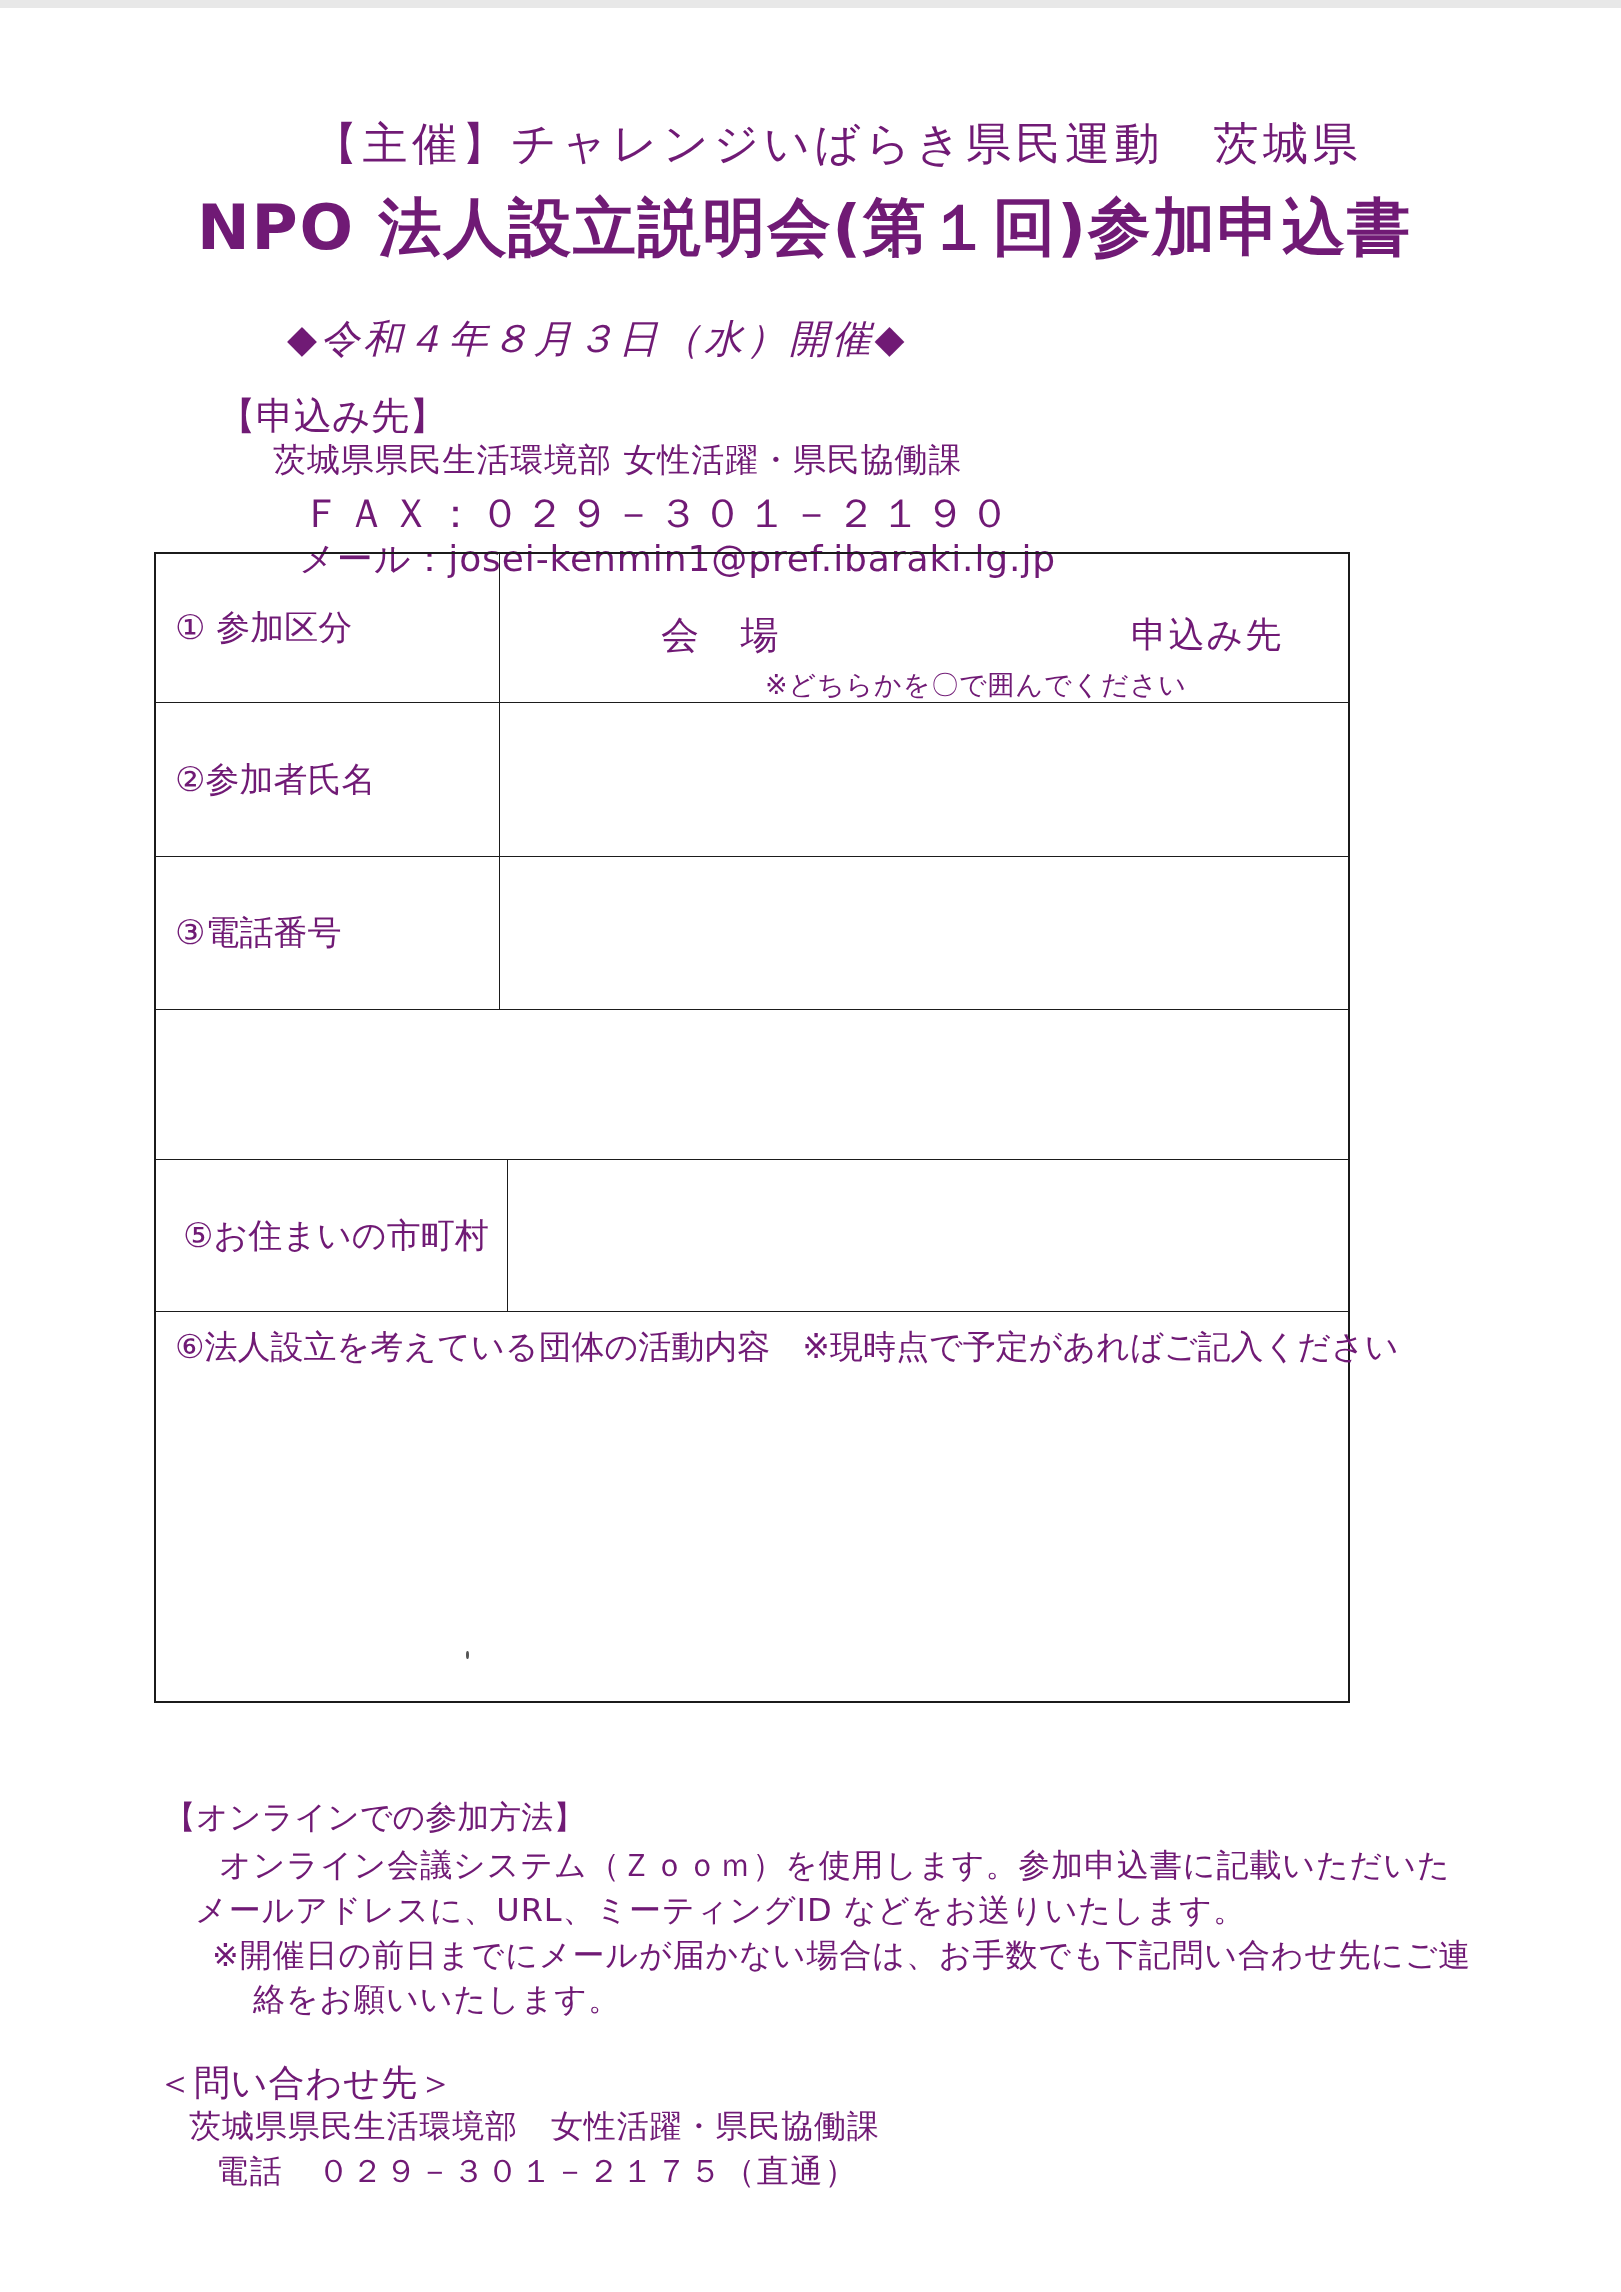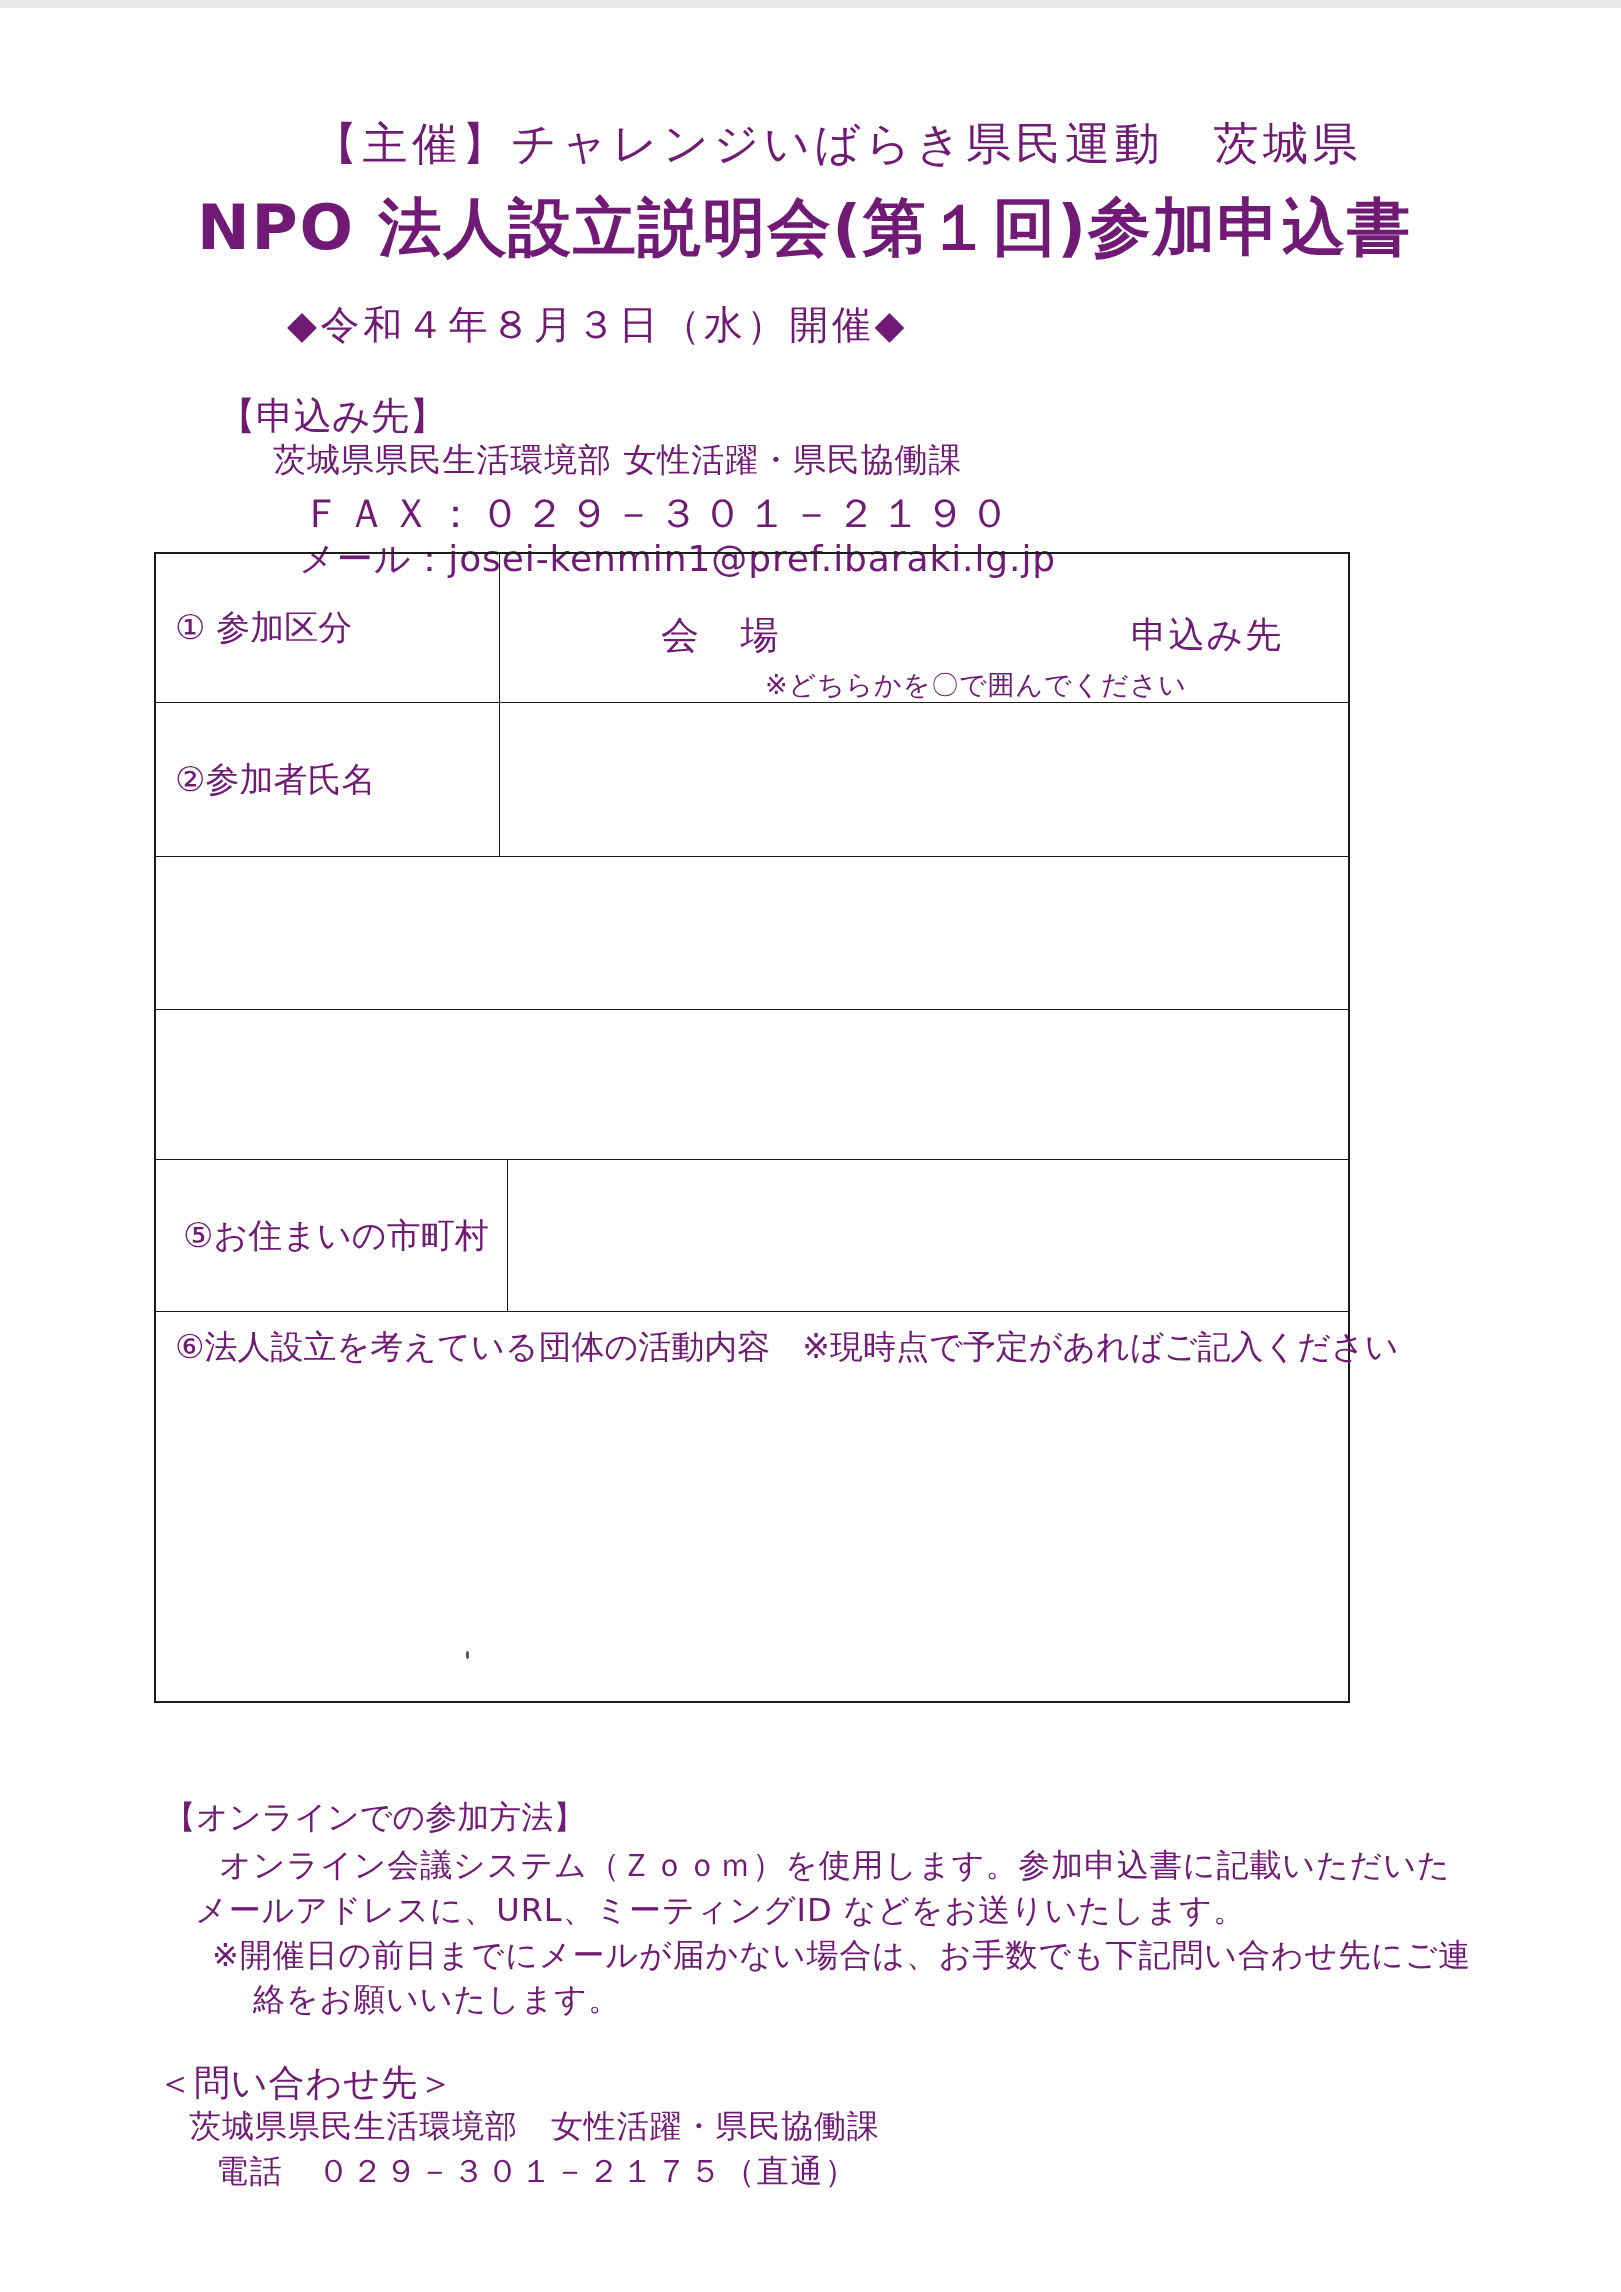--- a/index.html
+++ b/index.html
@@ -22,22 +22,22 @@
   
   .organizer-line {
     left: 313px; top: 106px;
     font-size: 45px; letter-spacing: 4.5px; font-weight: 500;
   }
   .doc-title {
     left: 197px; top: 177px;
     font-size: 63px; letter-spacing: 1.8px; font-weight: 600;
   }
   .date-line {
-    left: 287px; top: 290px;
-    font-size: 39px; letter-spacing: 3.6px; font-weight: 500;
+    left: 287px; top: 304px;
+    font-size: 39px; letter-spacing: 3.6px; font-weight: 500; font-style: italic;
   }
 
   
   .apply-heading { left: 218px; top: 383px; font-size: 38px; font-weight: 500; }
   .apply-dept    { left: 273px; top: 430px; font-size: 33px; letter-spacing: 0.9px; }
   .apply-fax     { left: 302px; top: 478px; font-size: 40px; letter-spacing: 4.5px; }
   .apply-mail    { left: 299px; top: 527px; font-size: 36px; letter-spacing: 0.9px; }
 
   
   .form-table {
@@ -123,20 +123,21 @@
         <span class="choice-note">※どちらかを〇で囲んでください</span>
       </div>
     </div>
 
     <div class="f-row r2">
       <div class="label-cell">②参加者氏名</div>
       <div class="value-cell"></div>
     </div>
 
     <div class="f-row r3">
+      <div class="label-cell">③電話番号</div>
       <div class="value-cell"></div>
     </div>
 
     <div class="f-row r4">
       <div class="value-cell"></div>
     </div>
 
     <div class="f-row r5">
       <div class="label-cell">⑤お住まいの市町村</div>
       <div class="value-cell"></div>

